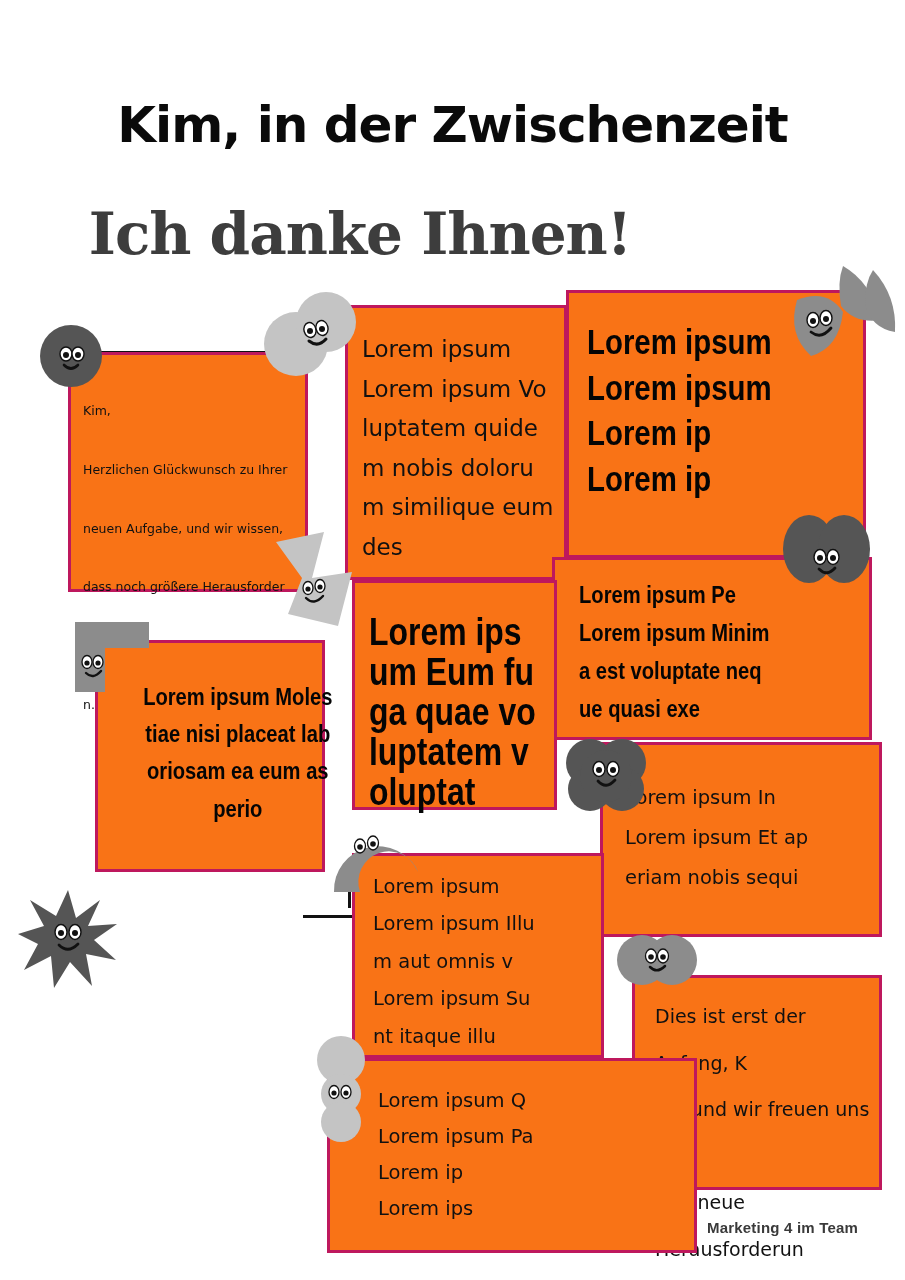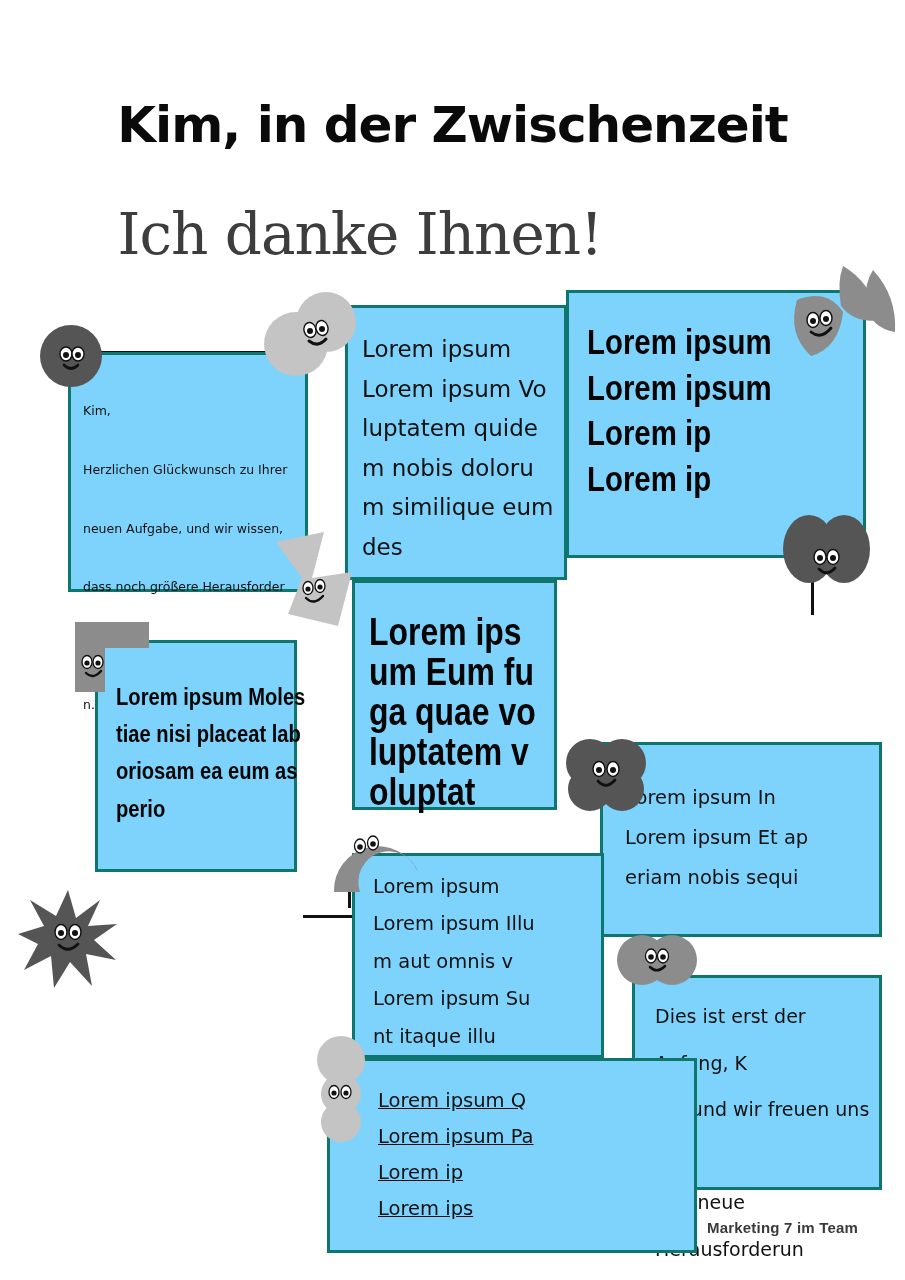--- a/index.html
+++ b/index.html
@@ -30,32 +30,32 @@
     color: #0a0a0a;
     line-height: 1.0;
   }
   .heading2 {
     position: absolute;
     left: 0;
     top: 205px;
     width: 720px;
     text-align: center;
     font-family: "DejaVu Serif", serif;
-    font-weight: normal;
+    font-weight: bold;
     font-size: 58px;
     letter-spacing: -1px;
     color: #3d3d3d;
     line-height: 1.0;
   }
 
   
   .box {
     position: absolute;
-    border: 3px solid #0f766e;
-    background: #7dd3fc;
+    border: 3px solid #be185d;
+    background: #f97316;
     box-sizing: border-box;
   }
   .box .txt {
     position: absolute;
     box-sizing: border-box;
     white-space: pre-wrap;
   }
 
   
   .hand {
@@ -134,22 +134,28 @@
 des</div>
   </div>
 
   <div class="box" style="left:566px; top:290px; width:300px; height:268px;">
     <div class="txt cond" style="left:18px; top:26px; width:360px; font-size:35px; line-height:1.30;">Lorem ipsum
 Lorem ipsum
 Lorem ip
 Lorem ip</div>
   </div>
 
-
-  <div class="box" style="left:95px; top:640px; width:202px; height:232px;">
+  <div class="box" style="left:552px; top:557px; width:320px; height:183px;">
+    <div class="txt cond" style="left:24px; top:16px; width:360px; font-size:24px; line-height:1.58;">Lorem ipsum Pe
+Lorem ipsum Minim
+a est voluptate neq
+ue quasi exe</div>
+  </div>
+
+  <div class="box" style="left:95px; top:640px; width:230px; height:232px;text-align:center;">
     <div class="txt cond" style="left:18px; top:35px; width:290px; font-size:24px; line-height:1.55;">Lorem ipsum Moles
 tiae nisi placeat lab
 oriosam ea eum as
 perio</div>
   </div>
 
   <div class="box" style="left:352px; top:580px; width:205px; height:230px;">
     <div class="txt cond" style="left:14px; top:30px; width:250px; font-size:38px; line-height:1.05;">Lorem ips
 um Eum fu
 ga quae vo
@@ -175,27 +181,27 @@
   <div class="box" style="left:632px; top:975px; width:250px; height:215px;">
     <div class="txt hand" style="left:20px; top:15px; width:225px; font-size:19px; line-height:2.45;">Dies ist erst der Anfang, K
 im, und wir freuen uns dar
 auf, neue Herausforderun
 gen anzunehmen und noch
 größere Höhen zu erreich
 en.</div>
   </div>
 
   <div class="box" style="left:327px; top:1058px; width:370px; height:195px;">
-    <div class="txt hand" style="left:48px; top:22px; width:330px; font-size:19.5px; line-height:1.85;text-decoration:underline;">Lorem ipsum Q
+    <div class="txt hand" style="left:48px; top:22px; width:330px; font-size:19.5px; line-height:1.85;">Lorem ipsum Q
 Lorem ipsum Pa
 Lorem ip
 Lorem ips</div>
   </div>
 
-  <div class="footer" style="left:707px; top:1219px;">Marketing 7 im Team</div>
+  <div class="footer" style="left:707px; top:1219px;">Marketing 4 im Team</div>
 
   <div class="blob" style="left:40px; top:325px;">
     <svg width="62" height="62" viewBox="0 0 62 62">
       <circle cx="31" cy="31" r="31" fill="#555555"></circle>
       <ellipse cx="26" cy="29" rx="6" ry="7" fill="#ffffff" stroke="#111" stroke-width="1.4"></ellipse>
       <ellipse cx="38" cy="29" rx="6" ry="7" fill="#ffffff" stroke="#111" stroke-width="1.4"></ellipse>
       <circle cx="26" cy="30" r="3" fill="#111111"></circle>
       <circle cx="38" cy="30" r="3" fill="#111111"></circle>
       <path d="M24 40 Q31 47 38 40" stroke="#111111" stroke-width="2.6" fill="none" stroke-linecap="round"></path>
     </svg>

